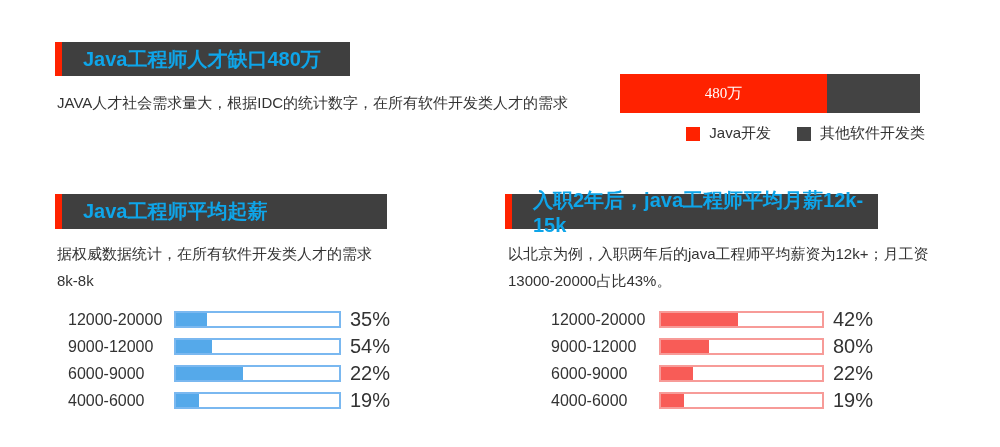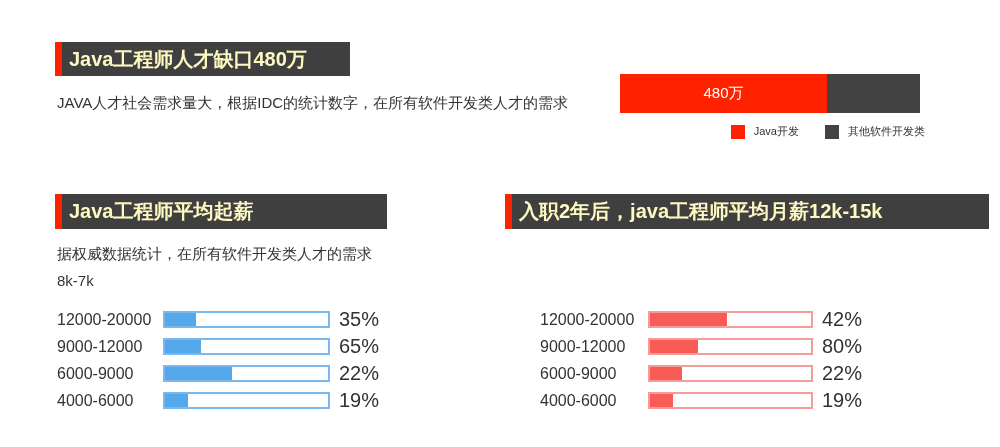--- a/index.html
+++ b/index.html
@@ -9,53 +9,53 @@
     --text:#333333;
     --blue-fill:#55a9ea;
     --blue-border:#7ab8f0;
     --redbar-fill:#f85c57;
     --redbar-border:#f79b98;
   }
   *{box-sizing:border-box;margin:0;padding:0;}
   body{background:#fff;font-family:"Liberation Sans","DejaVu Sans",sans-serif;}
   .canvas{position:relative;width:1000px;height:447px;background:#ffffff;overflow:hidden;}
 
-  .section-header{position:absolute;background:var(--header-bg);color:#fef9c3;
-    font-weight:bold;font-size:20px;display:flex;align-items:center;padding-left:14px;}
+  .section-header{position:absolute;background:var(--header-bg);color:#0ea5e9;
+    font-weight:bold;font-size:20px;display:flex;align-items:center;padding-left:28px;}
   .accent{position:absolute;left:0;top:0;bottom:0;width:7px;background:var(--red);}
 
   .para{position:absolute;color:var(--text);font-size:15px;line-height:27px;}
   .para span{display:block;}
 
   .stacked-bar{position:absolute;left:620px;top:74px;width:300px;height:39px;display:flex;}
   .stacked-bar .seg-red{background:var(--red);display:flex;align-items:center;justify-content:center;
-    color:#ffffff;font-size:15px;}
+    color:#ffffff;font-size:15px;font-family:Liberation Serif, serif;}
   .stacked-bar .seg-dark{background:var(--dark);flex:1;}
 
   .legend{position:absolute;top:124px;right:75px;display:flex;gap:26px;align-items:center;}
   .legend-item{display:flex;gap:9px;align-items:center;}
   .swatch{width:14px;height:14px;display:inline-block;}
   .swatch.red{background:var(--red);}
   .swatch.dark{background:var(--dark);}
-  .legend-label{font-size:11px;color:var(--text);}
+  .legend-label{font-size:15px;color:var(--text);}
 
-  .hchart{position:absolute;}
+  .hchart{position:absolute;margin-left:11px;}
   .chart-row{display:flex;align-items:center;height:27px;}
   .cat{font-size:16px;color:var(--text);flex:0 0 auto;}
   .track{height:17px;background:#ffffff;border:2px solid;margin-right:9px;flex:0 0 auto;}
   .track .fill{display:block;height:100%;}
   .hchart.blue .track{border-color:var(--blue-border);}
   .hchart.blue .fill{background:var(--blue-fill);}
   .hchart.redbars .track{border-color:var(--redbar-border);}
   .hchart.redbars .fill{background:var(--redbar-fill);}
   .pct{font-size:20px;color:var(--text);}
 
   #hdr1{left:55px;top:42px;width:295px;height:34px;}
   #hdr2{left:55px;top:194px;width:332px;height:35px;}
-  #hdr3{left:505px;top:194px;width:484px;height:35px;}
+  #hdr3{left:505px;top:194px;width:373px;height:35px;}
   #para1{left:57px;top:89px;width:530px;}
   #para2{left:57px;top:240px;width:420px;}
   #para3{left:508px;top:240px;width:470px;}
   #chart-left{left:57px;top:306px;width:330px;}
   #chart-left .cat{width:106px;}
   #chart-left .track{width:167px;}
   #chart-right{left:540px;top:306px;width:330px;}
   #chart-right .cat{width:108px;}
   #chart-right .track{width:165px;}
 </style>
@@ -91,37 +91,37 @@
     </div>
   </div>
 
   <div id="hdr2" class="section-header">
     <span class="accent"></span>
     <span>Java工程师平均起薪</span>
   </div>
 
   <div id="para2" class="para">
     <span>据权威数据统计，在所有软件开发类人才的需求</span>
-    <span>8k-7k</span>
+    <span>8k-8k</span>
   </div>
 
   <div id="chart-left" class="hchart blue">
     <div class="chart-row">
       <span class="cat">12000-20000</span>
       <span class="track">
           <span class="fill" style="width: 19%;"></span>
         </span>
       <span class="pct">35%</span>
     </div>
     <div class="chart-row">
       <span class="cat">9000-12000</span>
       <span class="track">
           <span class="fill" style="width: 22%;"></span>
         </span>
-      <span class="pct">65%</span>
+      <span class="pct">54%</span>
     </div>
     <div class="chart-row">
       <span class="cat">6000-9000</span>
       <span class="track">
           <span class="fill" style="width: 41%;"></span>
         </span>
       <span class="pct">22%</span>
     </div>
     <div class="chart-row">
       <span class="cat">4000-6000</span>
@@ -130,20 +130,24 @@
         </span>
       <span class="pct">19%</span>
     </div>
   </div>
 
   <div id="hdr3" class="section-header">
     <span class="accent"></span>
     <span>入职2年后，java工程师平均月薪12k-15k</span>
   </div>
 
+  <div id="para3" class="para">
+    <span>以北京为例，入职两年后的java工程师平均薪资为12k+；月工资</span>
+    <span>13000-20000占比43%。</span>
+  </div>
 
   <div id="chart-right" class="hchart redbars">
     <div class="chart-row">
       <span class="cat">12000-20000</span>
       <span class="track">
           <span class="fill" style="width: 48%;"></span>
         </span>
       <span class="pct">42%</span>
     </div>
     <div class="chart-row">

